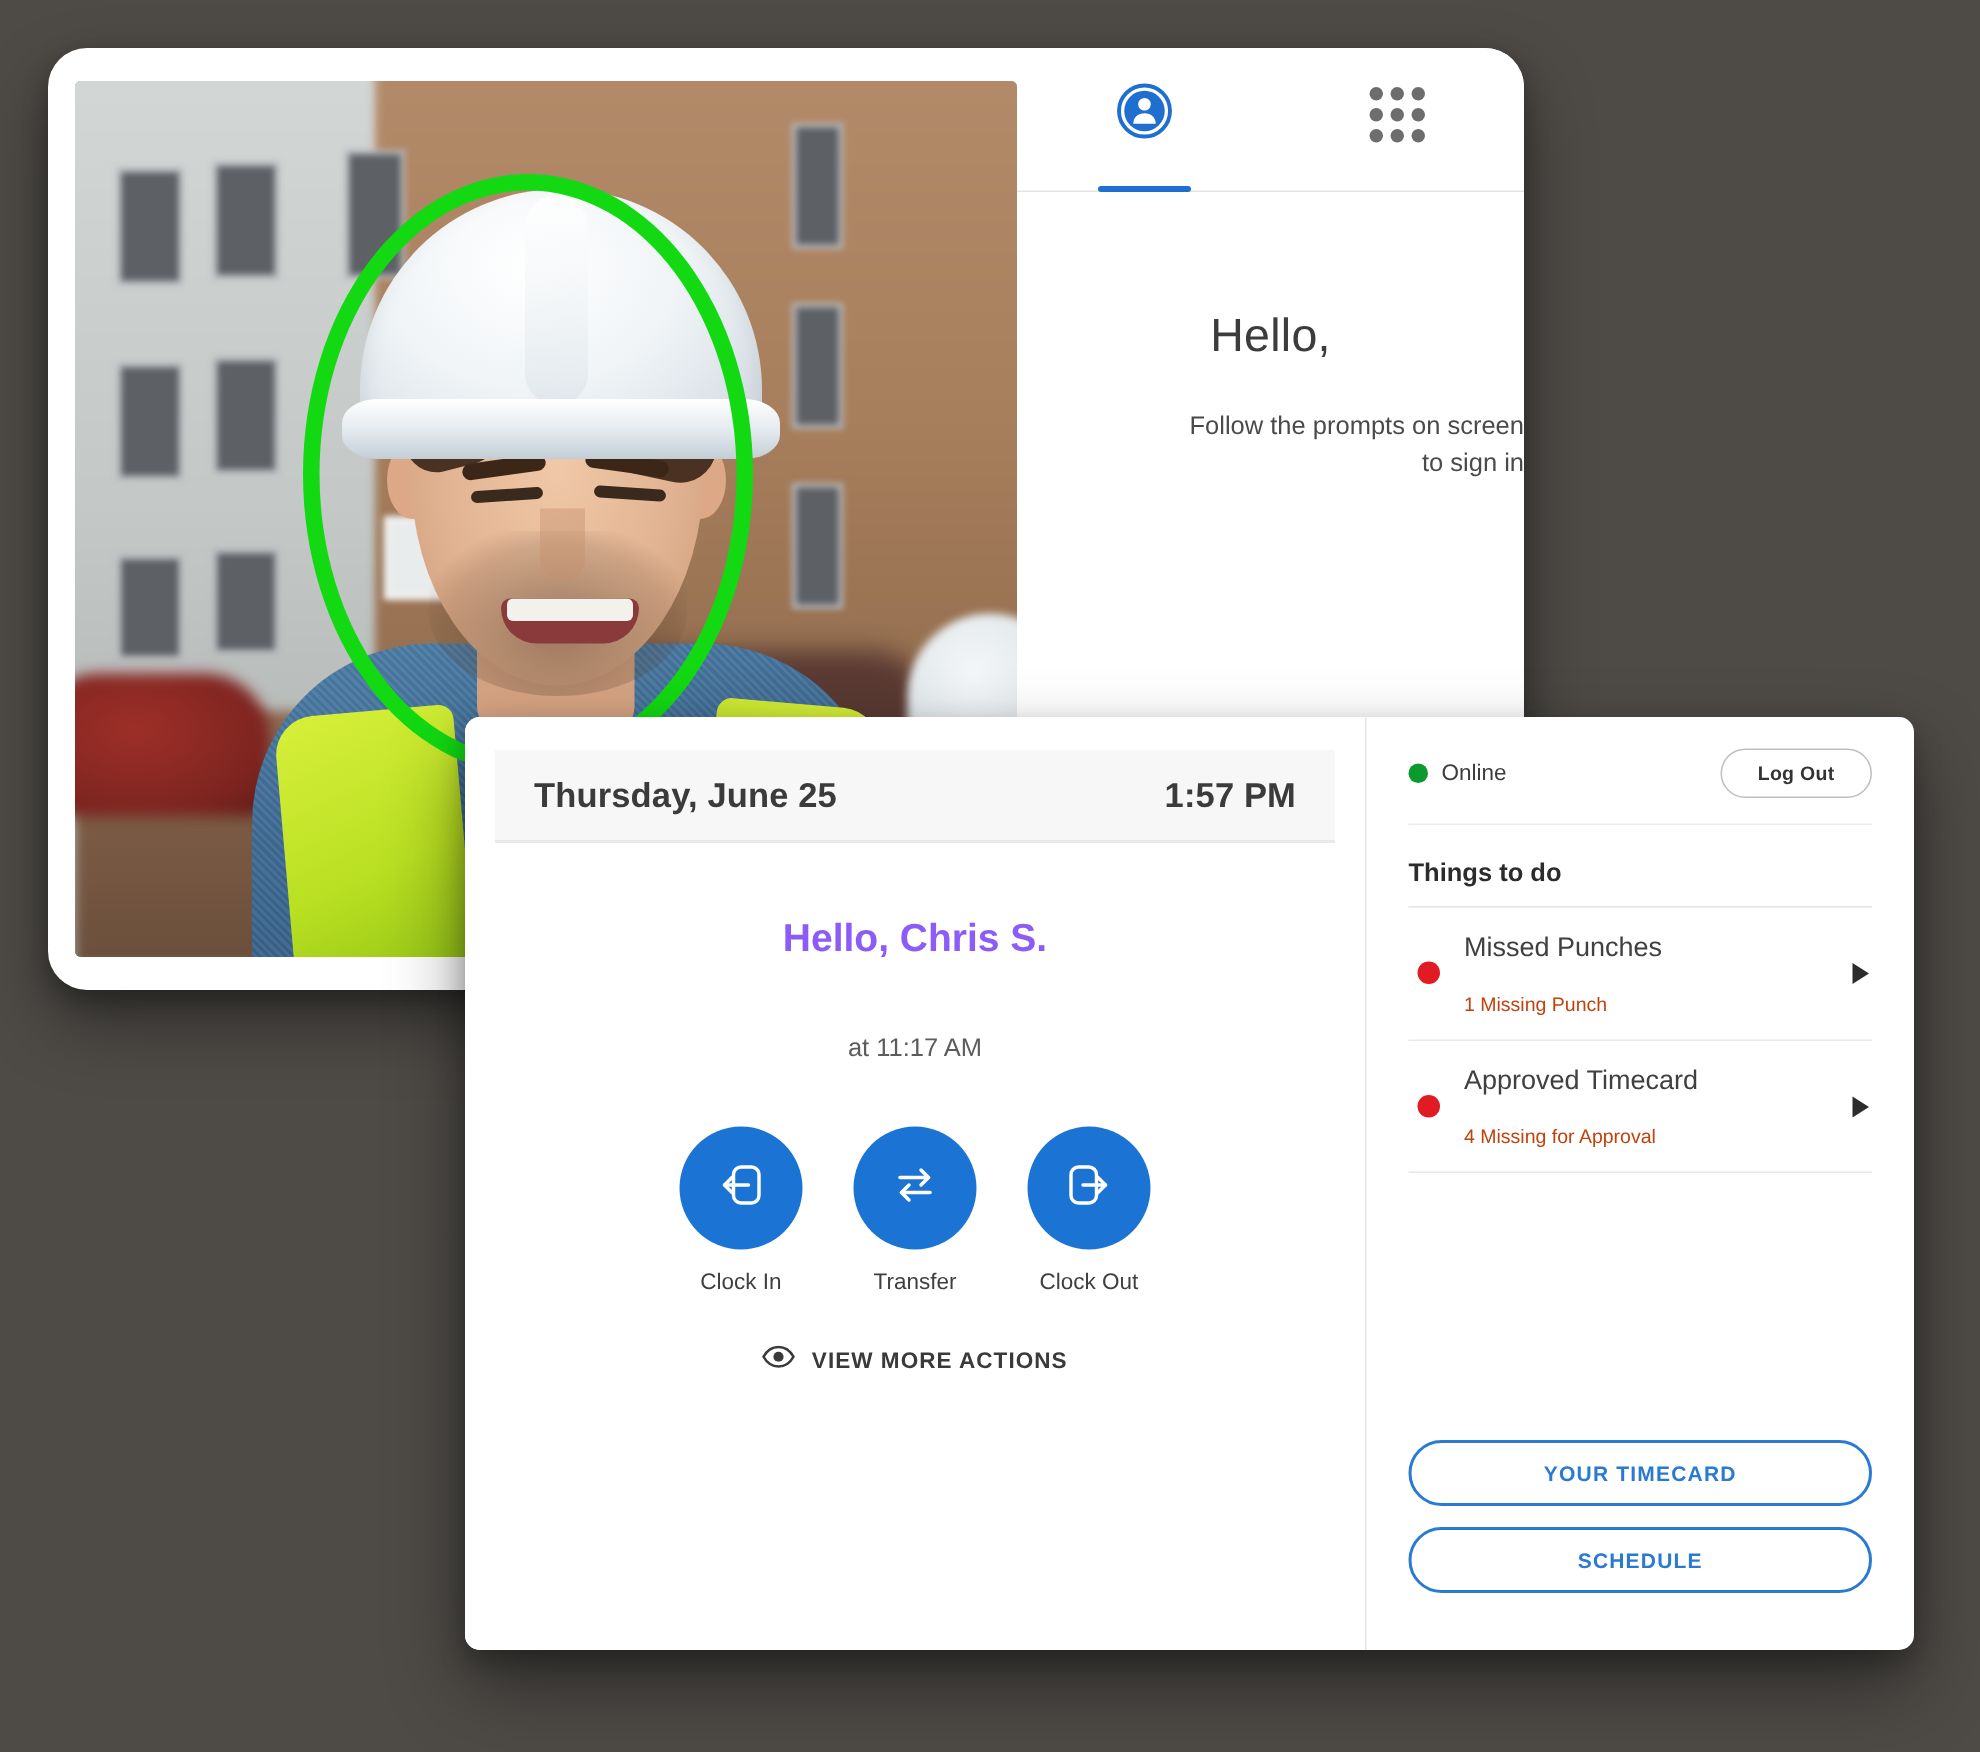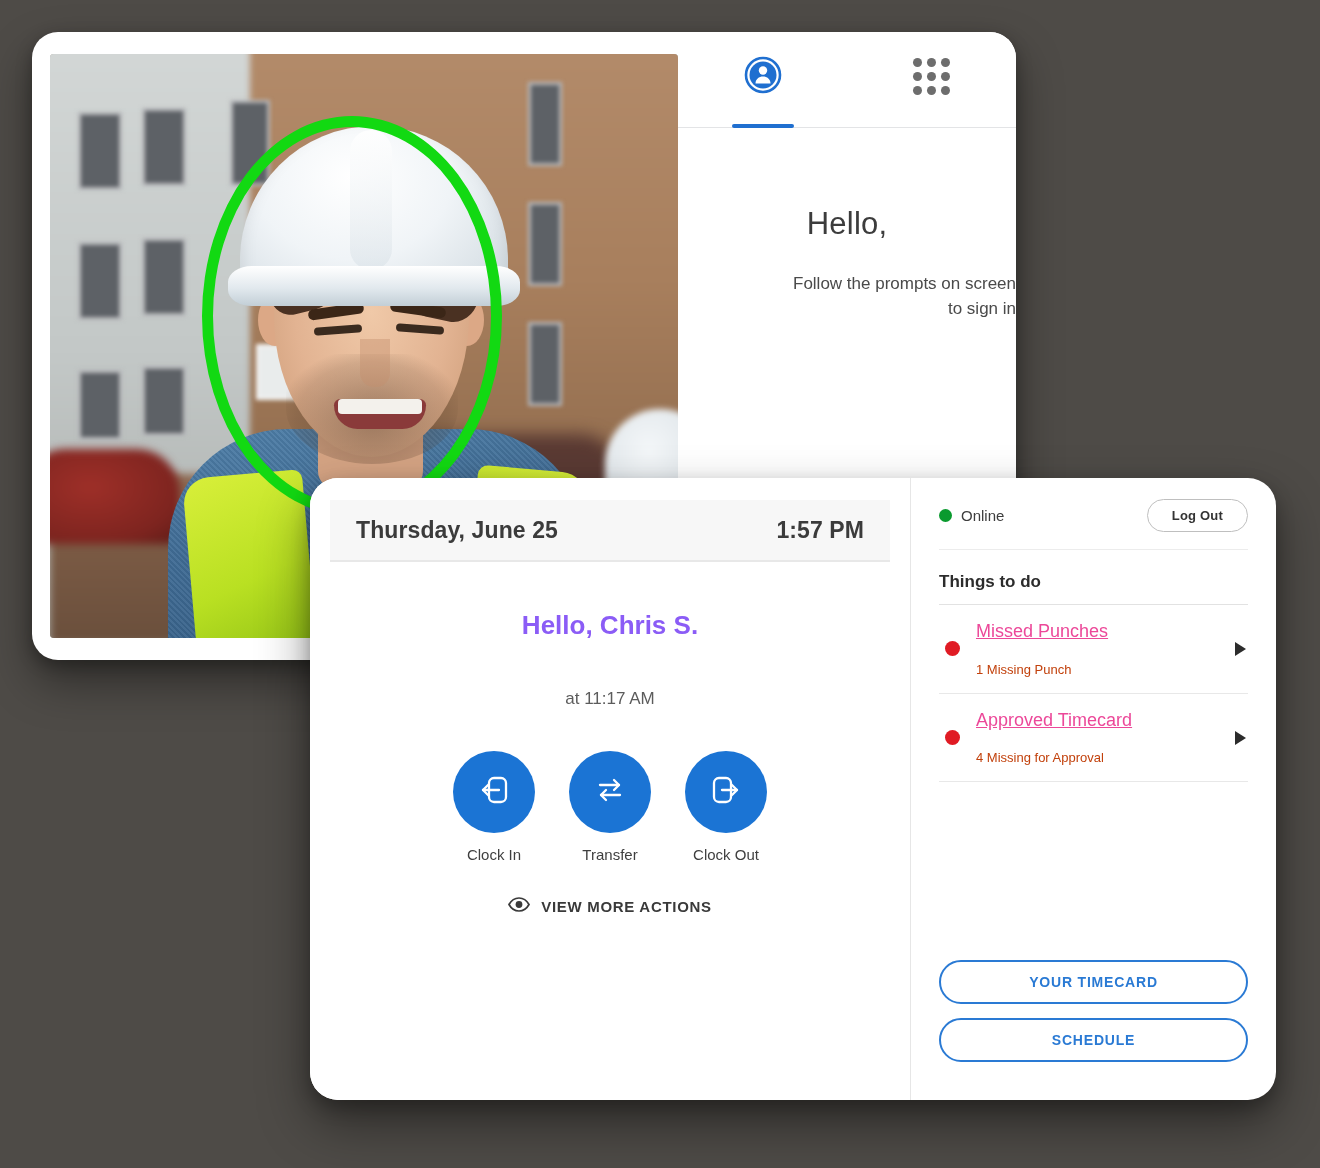--- a/index.html
+++ b/index.html
@@ -242,21 +242,21 @@
   }
 
   
   #card-clock {
     position: absolute;
     left: 310px;
     top: 478px;
     width: 966px;
     height: 622px;
     background: #ffffff;
-    border-radius: 28px;
+    border-radius: 10px;
     box-shadow: 0 24px 52px rgba(0,0,0,0.42), 0 8px 18px rgba(0,0,0,0.25);
     overflow: hidden;
     display: flex;
   }
 
   #clock-left {
     width: 600px;
     height: 100%;
     position: relative;
     background: #ffffff;
@@ -383,21 +383,21 @@
     border-bottom: 1px solid #e8e8e8;
     cursor: pointer;
   }
   .todo-dot {
     width: 15px; height: 15px; border-radius: 50%;
     background: #e01b24;
     flex: 0 0 auto;
     margin-right: 16px;
   }
   .todo-texts { flex: 1; }
-  .todo-name { font-size: 18px; color: #ec4899; line-height: 1.15; text-decoration: underline; }
+  .todo-name { font-size: 18px; color: #404040; line-height: 1.15; }
   .todo-sub  { font-size: 13px; color: #c2410c; margin-top: 20px; }
   .todo-caret {
     width: 0; height: 0;
     border-left: 11px solid #2c2c2c;
     border-top: 7px solid transparent;
     border-bottom: 7px solid transparent;
     margin-left: 8px;
   }
 
   #right-buttons {

